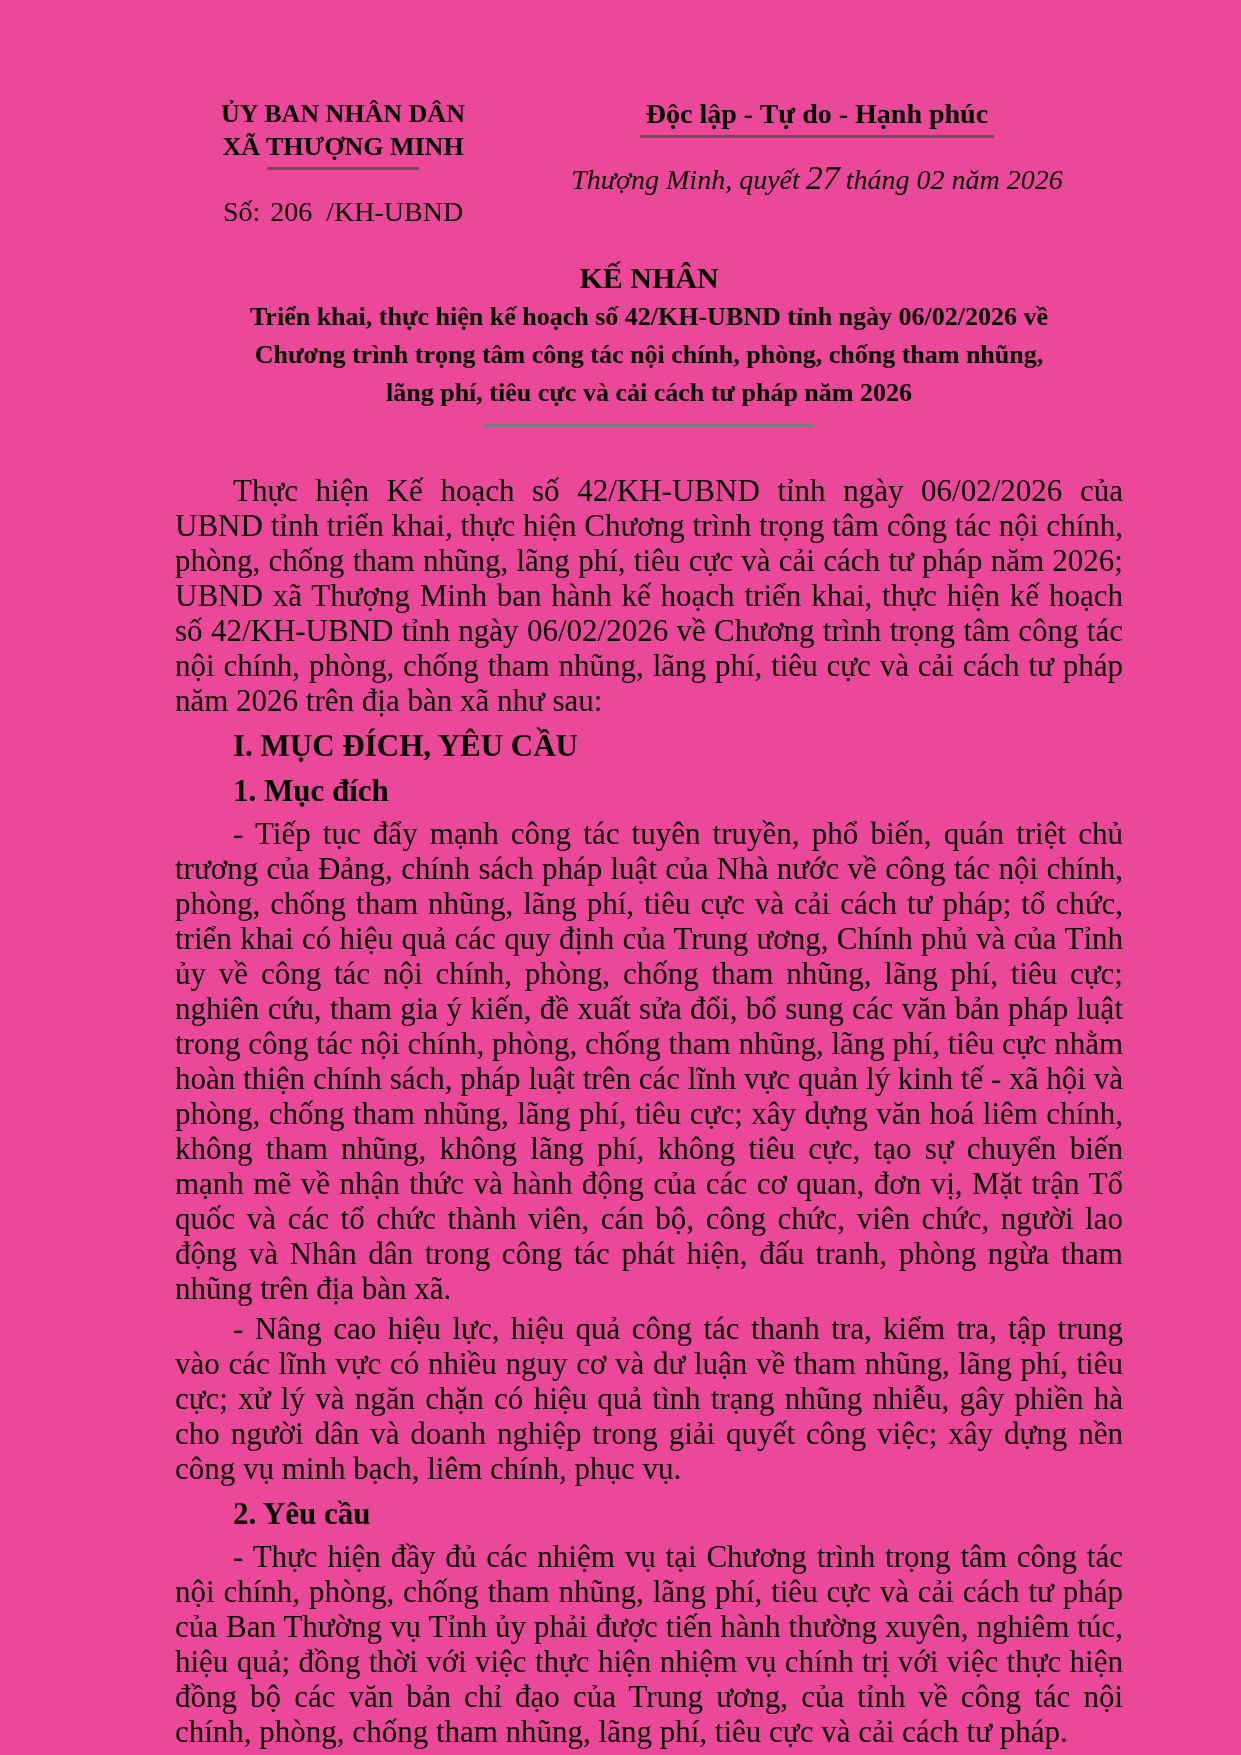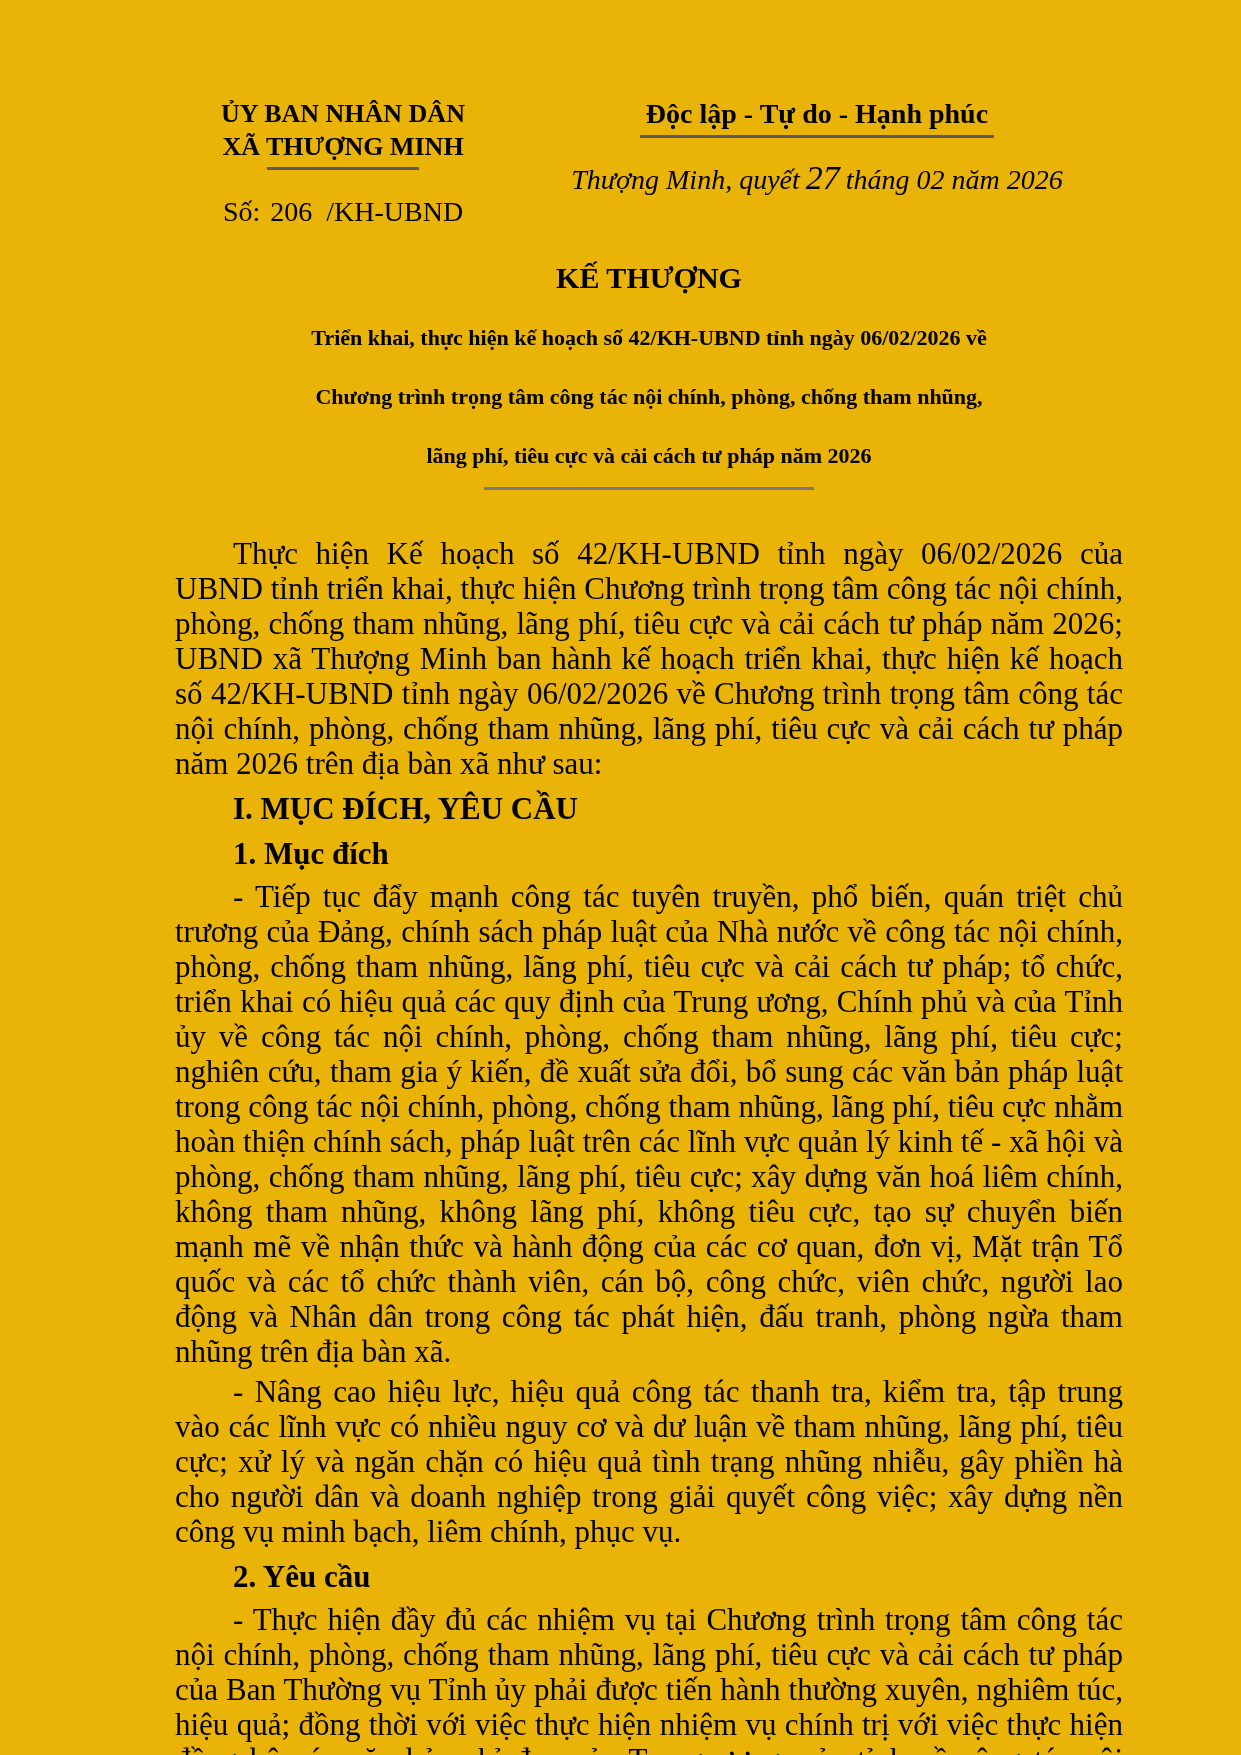--- a/index.html
+++ b/index.html
@@ -1,21 +1,21 @@
 <!DOCTYPE html>
 <html lang="vi"><head>
 <meta charset="utf-8">
 <style>
   html, body { margin: 0; padding: 0; background: #e9e9e9; }
   .page {
     position: relative;
     width: 1241px;
     height: 1755px;
     margin: 0 auto;
-    background: #eab308;
+    background: #ec4899;
     color: #000000;
     font-family: "Liberation Serif", "DejaVu Serif", serif;
     box-sizing: border-box;
     padding: 97px 118px 0 175px;
     overflow: hidden;
   }
   
   .header { display: flex; align-items: flex-start; }
   .h-left  { width: 336px; text-align: center; flex: 0 0 auto; }
   .h-right { flex: 1 1 auto; text-align: center; }
@@ -25,21 +25,21 @@
   .rule    { height: 3px; background: #5a5a5a; margin: 4px auto 0; }
   .rule-commune { width: 152px; }
   .rule-motto   { width: 354px; }
   .doc-number { margin-top: 24px; font-size: 28px; line-height: 36px; white-space: nowrap; }
   .doc-number .num { margin: 0 14px 0 10px; }
   .date-line { margin-top: 20px; font-style: italic; font-size: 28px; line-height: 40px; white-space: nowrap; }
   .date-day { font-size: 34px; margin: 0 6px; }
   
   .title-block { text-align: center; margin-top: 28px; }
   .title-main { font-size: 30px; font-weight: bold; line-height: 40px; }
-  .title-sub  { font-size: 22px; font-weight: bold; line-height: 38px; margin-top: 21px; }
+  .title-sub  { font-size: 26px; font-weight: bold; line-height: 38px; }
   .title-rule { width: 330px; height: 3px; background: #7a7a7a; margin: 12px auto 0; }
   
   .body-text { margin-top: 46px; font-size: 31px; line-height: 35px; text-align: justify; }
   .body-text p { margin: 0 0 5px; text-indent: 58px; }
   .body-text p.heading { font-weight: bold; margin: 10px 0 8px; text-align: left; }
 </style>
 </head>
 <body>
 
 <div class="page">
@@ -56,21 +56,21 @@
     <div class="h-right">
       <div class="motto">Độc lập - Tự do - Hạnh phúc</div>
       <div class="rule rule-motto"></div>
       <div class="date-line">
         <span>Thượng Minh, quyết</span><span class="date-day">27</span><span>tháng 02 năm 2026</span>
       </div>
     </div>
   </div>
 
   <div class="title-block">
-    <div class="title-main">KẾ THƯỢNG</div>
+    <div class="title-main">KẾ NHÂN</div>
     <div class="title-sub">Triển khai, thực hiện kế hoạch số 42/KH-UBND tỉnh ngày 06/02/2026 về</div>
     <div class="title-sub">Chương trình trọng tâm công tác nội chính, phòng, chống tham nhũng,</div>
     <div class="title-sub">lãng phí, tiêu cực và cải cách tư pháp năm 2026</div>
     <div class="title-rule"></div>
   </div>
 
   <div class="body-text">
     <p>Thực hiện Kế hoạch số 42/KH-UBND tỉnh ngày 06/02/2026 của UBND tỉnh triển khai, thực hiện Chương trình trọng tâm công tác nội chính, phòng, chống tham nhũng, lãng phí, tiêu cực và cải cách tư pháp năm 2026; UBND xã Thượng Minh ban hành kế hoạch triển khai, thực hiện kế hoạch số 42/KH-UBND tỉnh ngày 06/02/2026 về Chương trình trọng tâm công tác nội chính, phòng, chống tham nhũng, lãng phí, tiêu cực và cải cách tư pháp năm 2026 trên địa bàn xã như sau:</p>
     <p class="heading">I. MỤC ĐÍCH, YÊU CẦU</p>
     <p class="heading">1. Mục đích</p>

